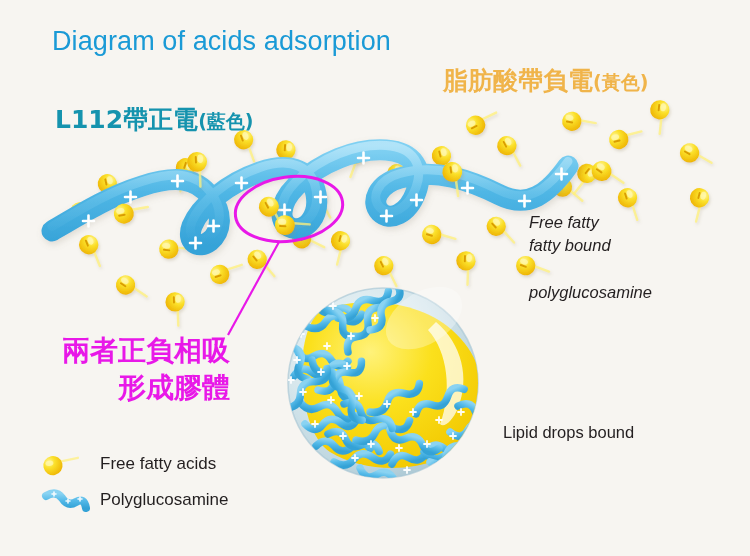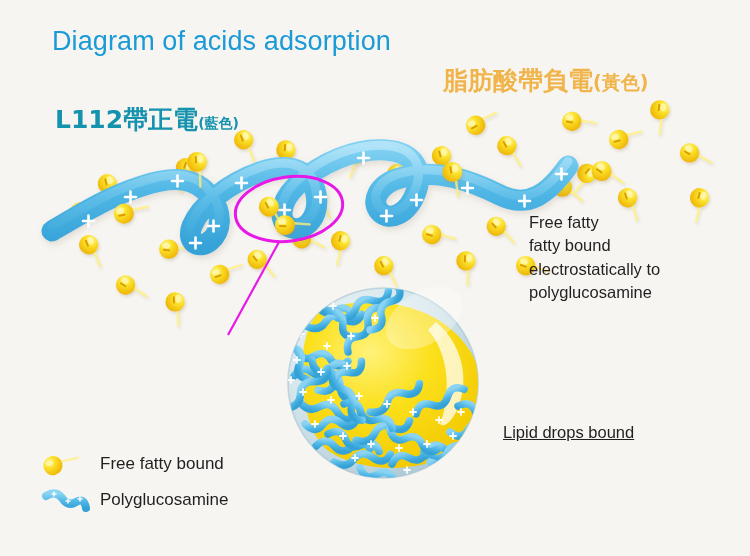--- a/index.html
+++ b/index.html
@@ -48,41 +48,41 @@
     font-size: 25px;
     color: #f0b44a;
   }
   #label-yellow .paren { font-size: 19px; }
   #label-blue {
     left: 55px;
     top: 105px;
     font-size: 25px;
     color: #1593ae;
   }
-  #label-blue .paren { font-size: 14px; }
+  #label-blue .paren { font-size: 19px; }
   #label-magenta {
     left: 62px;
     top: 333px;
     font-size: 28px;
     color: #e818e8;
     line-height: 1.32;
   }
   #label-magenta .l2 {
     display: block;
     text-align: right;
   }
   
   .anno {
     font-size: 16.5px;
     color: #231f20;
     line-height: 1.42;
     font-family: "Liberation Sans", sans-serif;
   }
-  #anno-fatty { left: 529px; top: 211px; }
-  #anno-lipid { left: 503px; top: 421px; text-decoration: underline; }
+  #anno-fatty { left: 529px; top: 211px; font-style: italic; }
+  #anno-lipid { left: 503px; top: 421px; }
   
   #legend {
     position: absolute;
     left: 40px;
     top: 450px;
     width: 300px;
   }
   .legend-row {
     position: relative;
     height: 36px;
@@ -384,38 +384,39 @@
       </g>
     </g>
   </svg>
 
   <div class="txt" id="title">Diagram of acids adsorption</div>
 
   <div class="txt cjk" id="label-yellow"><span>脂肪酸帶負電</span><span class="paren">(黃色)</span></div>
 
   <div class="txt cjk" id="label-blue"><span>L112帶正電</span><span class="paren">(藍色)</span></div>
 
-
-  <div class="txt anno" id="anno-fatty"><span>Free fatty</span><br><span>fatty bound</span><br><span>electrostatically to</span><br><span>polyglucosamine</span></div>
+  <div class="txt cjk" id="label-magenta"><span>兩者正負相吸</span><span class="l2">形成膠體</span></div>
+
+  <div class="txt anno" id="anno-fatty"><span>Free fatty</span><br><span>fatty bound</span><br><br><span>polyglucosamine</span></div>
 
   <div class="txt anno" id="anno-lipid"><span>Lipid drops bound</span><br></div>
 
   <div id="legend">
     <div class="legend-row">
       <span class="legend-icon">
         <svg viewBox="0 0 52 34" width="52" height="34">
           <g transform="translate(11,16) rotate(-12)">
             <path d="M 8 0 L 30 0" stroke="url(#faTail)" stroke-width="10" stroke-linecap="round"></path>
             <path d="M 11 -2.4 L 28 -2.4" stroke="#fff07a" stroke-width="2.4" stroke-linecap="round" opacity="0.7"></path>
             <circle cx="2" cy="0" r="9.6" fill="url(#faHead)"></circle>
             <ellipse cx="-1" cy="-3" rx="4" ry="2.7" fill="#fff8b0" opacity="0.75"></ellipse>
           </g>
         </svg>
       </span>
-      <span class="legend-label">Free fatty bound</span>
+      <span class="legend-label">Free fatty acids</span>
     </div>
     <div class="legend-row">
       <span class="legend-icon">
         <svg viewBox="0 0 52 34" width="52" height="34">
           <path d="M 6 10 q 10 -6 16 2 q 6 9 14 4 q 8 -5 10 6" fill="none" stroke="url(#strandGrad)" stroke-width="8" stroke-linecap="round" stroke-linejoin="round"></path>
           <g stroke="#ffffff" stroke-width="1.6" stroke-linecap="round" fill="none" opacity="0.9">
             <path d="M 12 8 h 4 M 14 6 v 4"></path>
             <path d="M 26 15 h 4 M 28 13 v 4"></path>
             <path d="M 38 13 h 4 M 40 11 v 4"></path>
           </g>

